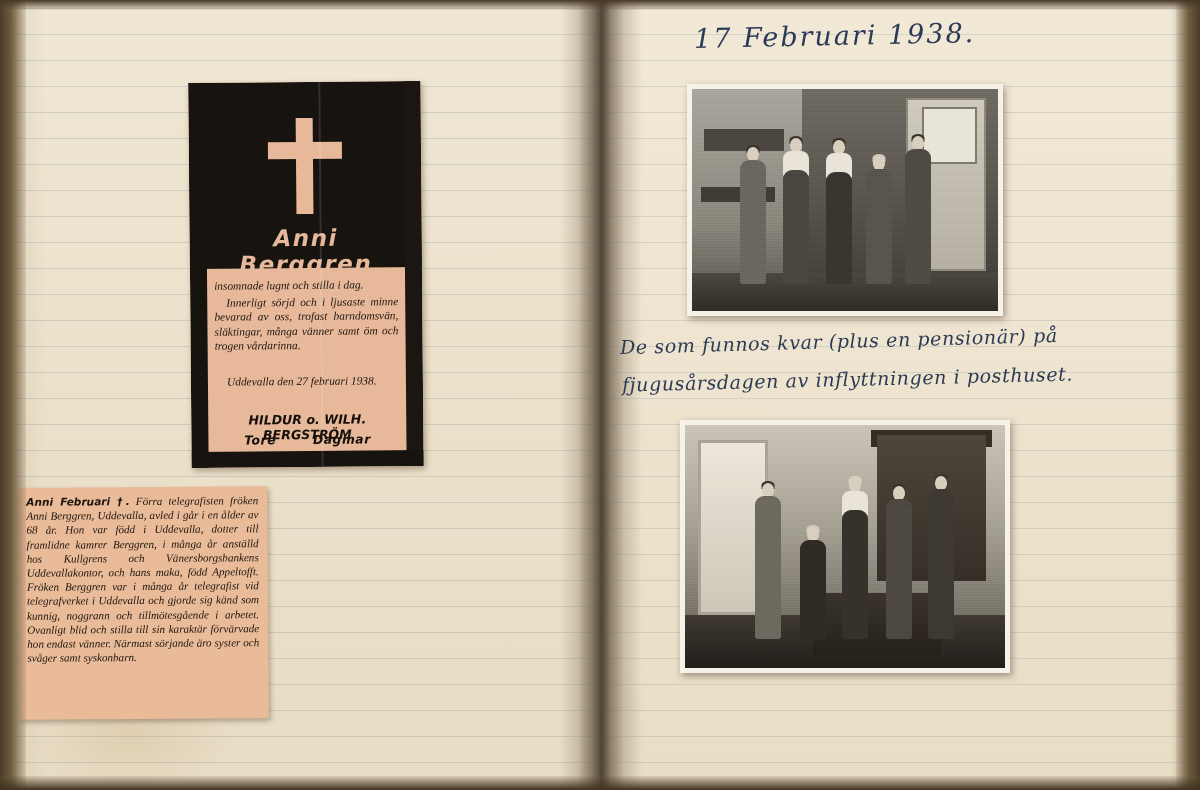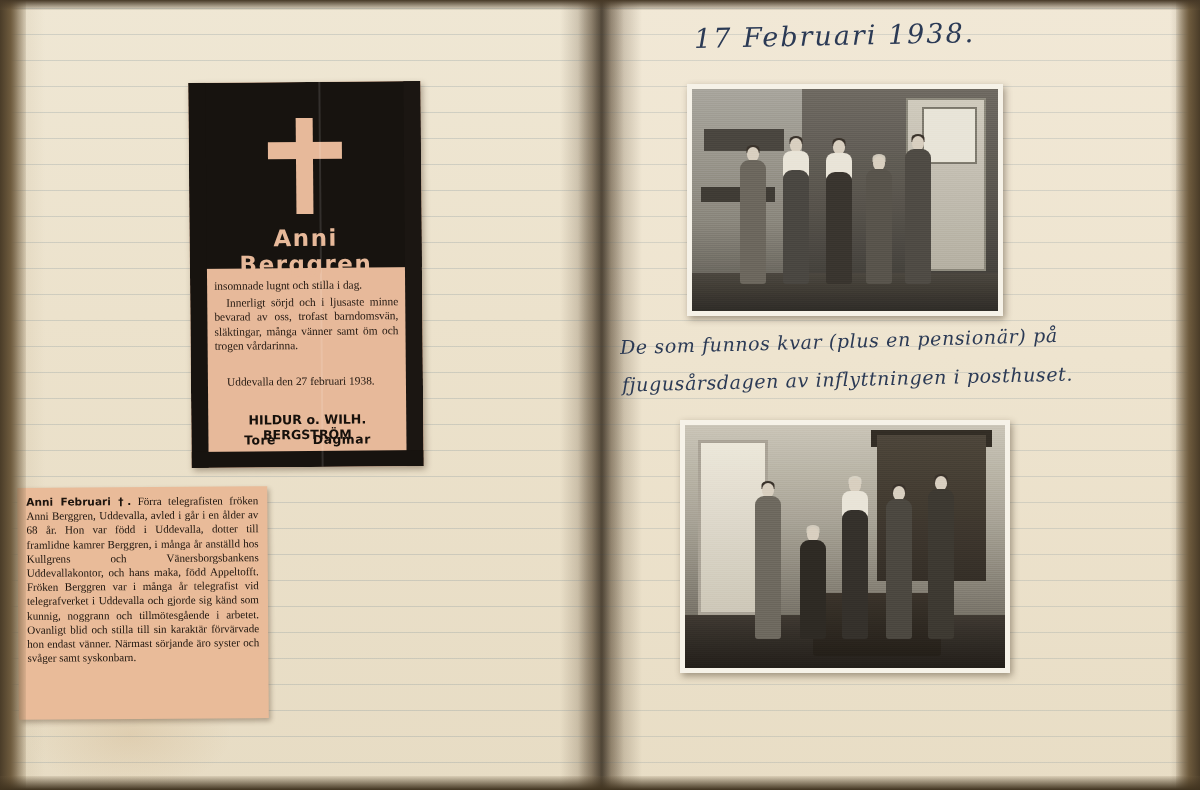--- a/index.html
+++ b/index.html
@@ -26,20 +26,21 @@
     top: 0;
     bottom: 0;
   }
   .left-half {
     left: 0;
     width: 600px;
     background:
       linear-gradient(90deg, rgba(90,70,45,0.55) 0px, rgba(150,125,85,0.12) 18px, rgba(255,255,255,0) 45px),
       linear-gradient(270deg, rgba(80,62,40,0.45) 0px, rgba(255,255,255,0) 40px),
       linear-gradient(180deg, #efe7d4 0%, #ece2cc 40%, #e7dcc4 100%);
+    font-style: italic;
   }
   .right-half {
     left: 600px;
     width: 600px;
     background:
       linear-gradient(90deg, rgba(80,62,40,0.5) 0px, rgba(255,255,255,0) 42px),
       linear-gradient(270deg, rgba(90,70,45,0.5) 0px, rgba(255,255,255,0) 30px),
       linear-gradient(180deg, #f1e8d6 0%, #eee4cf 45%, #e8ddc5 100%);
   }
   

